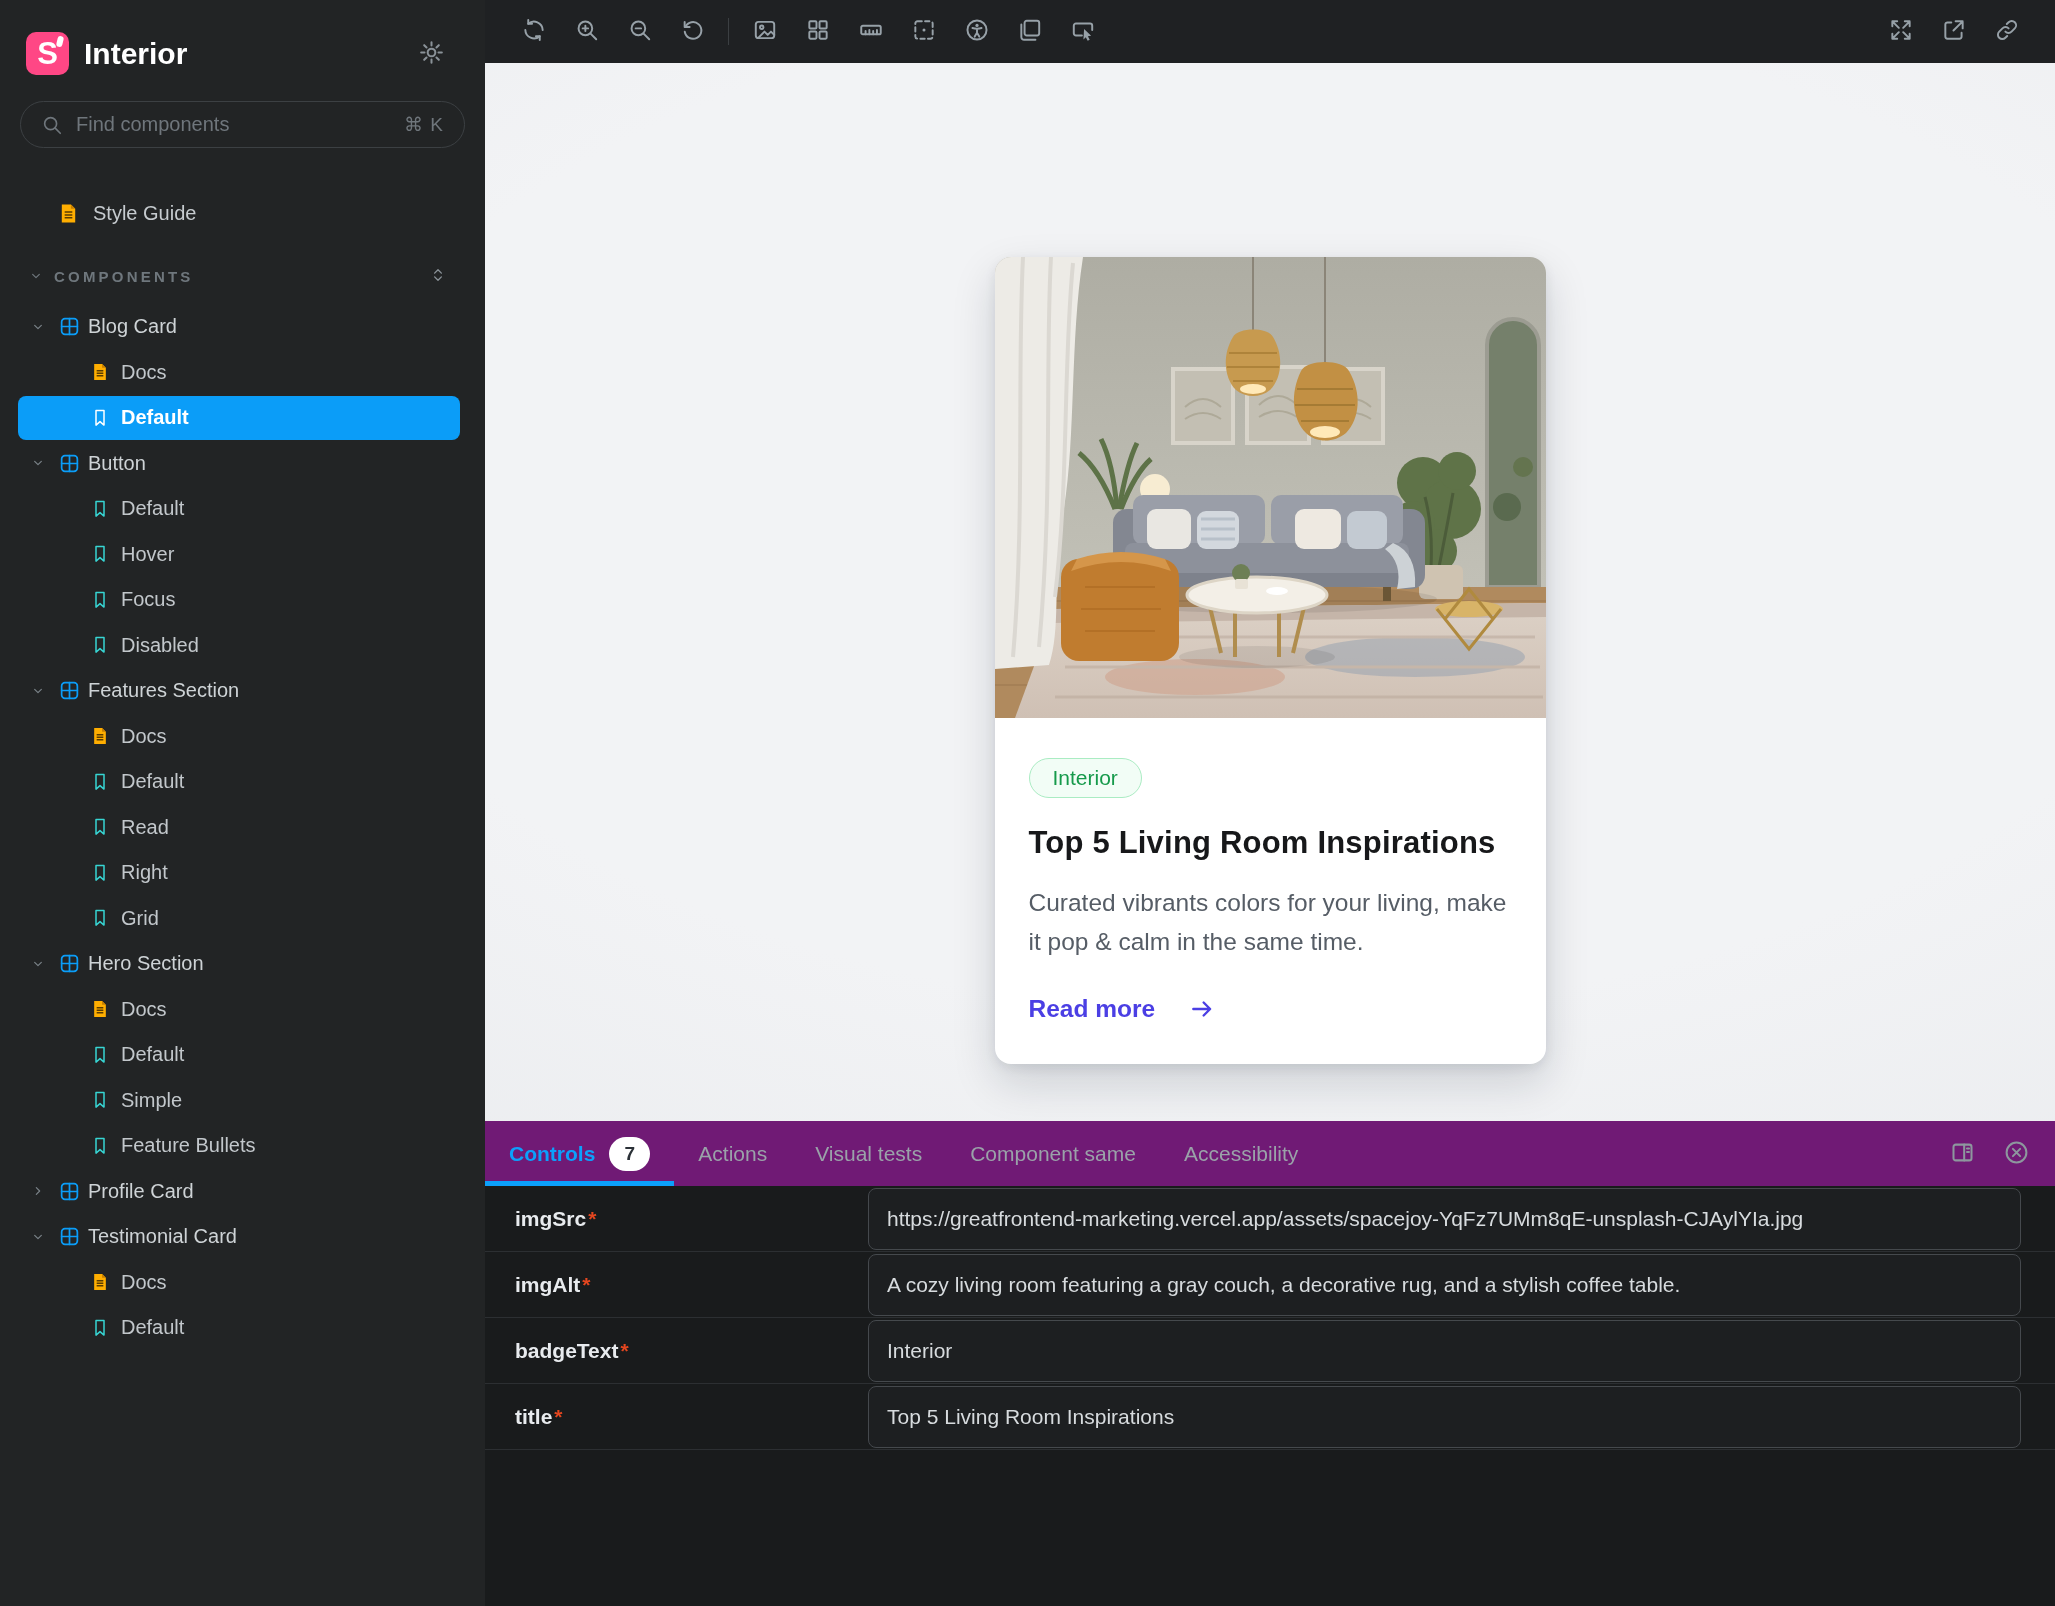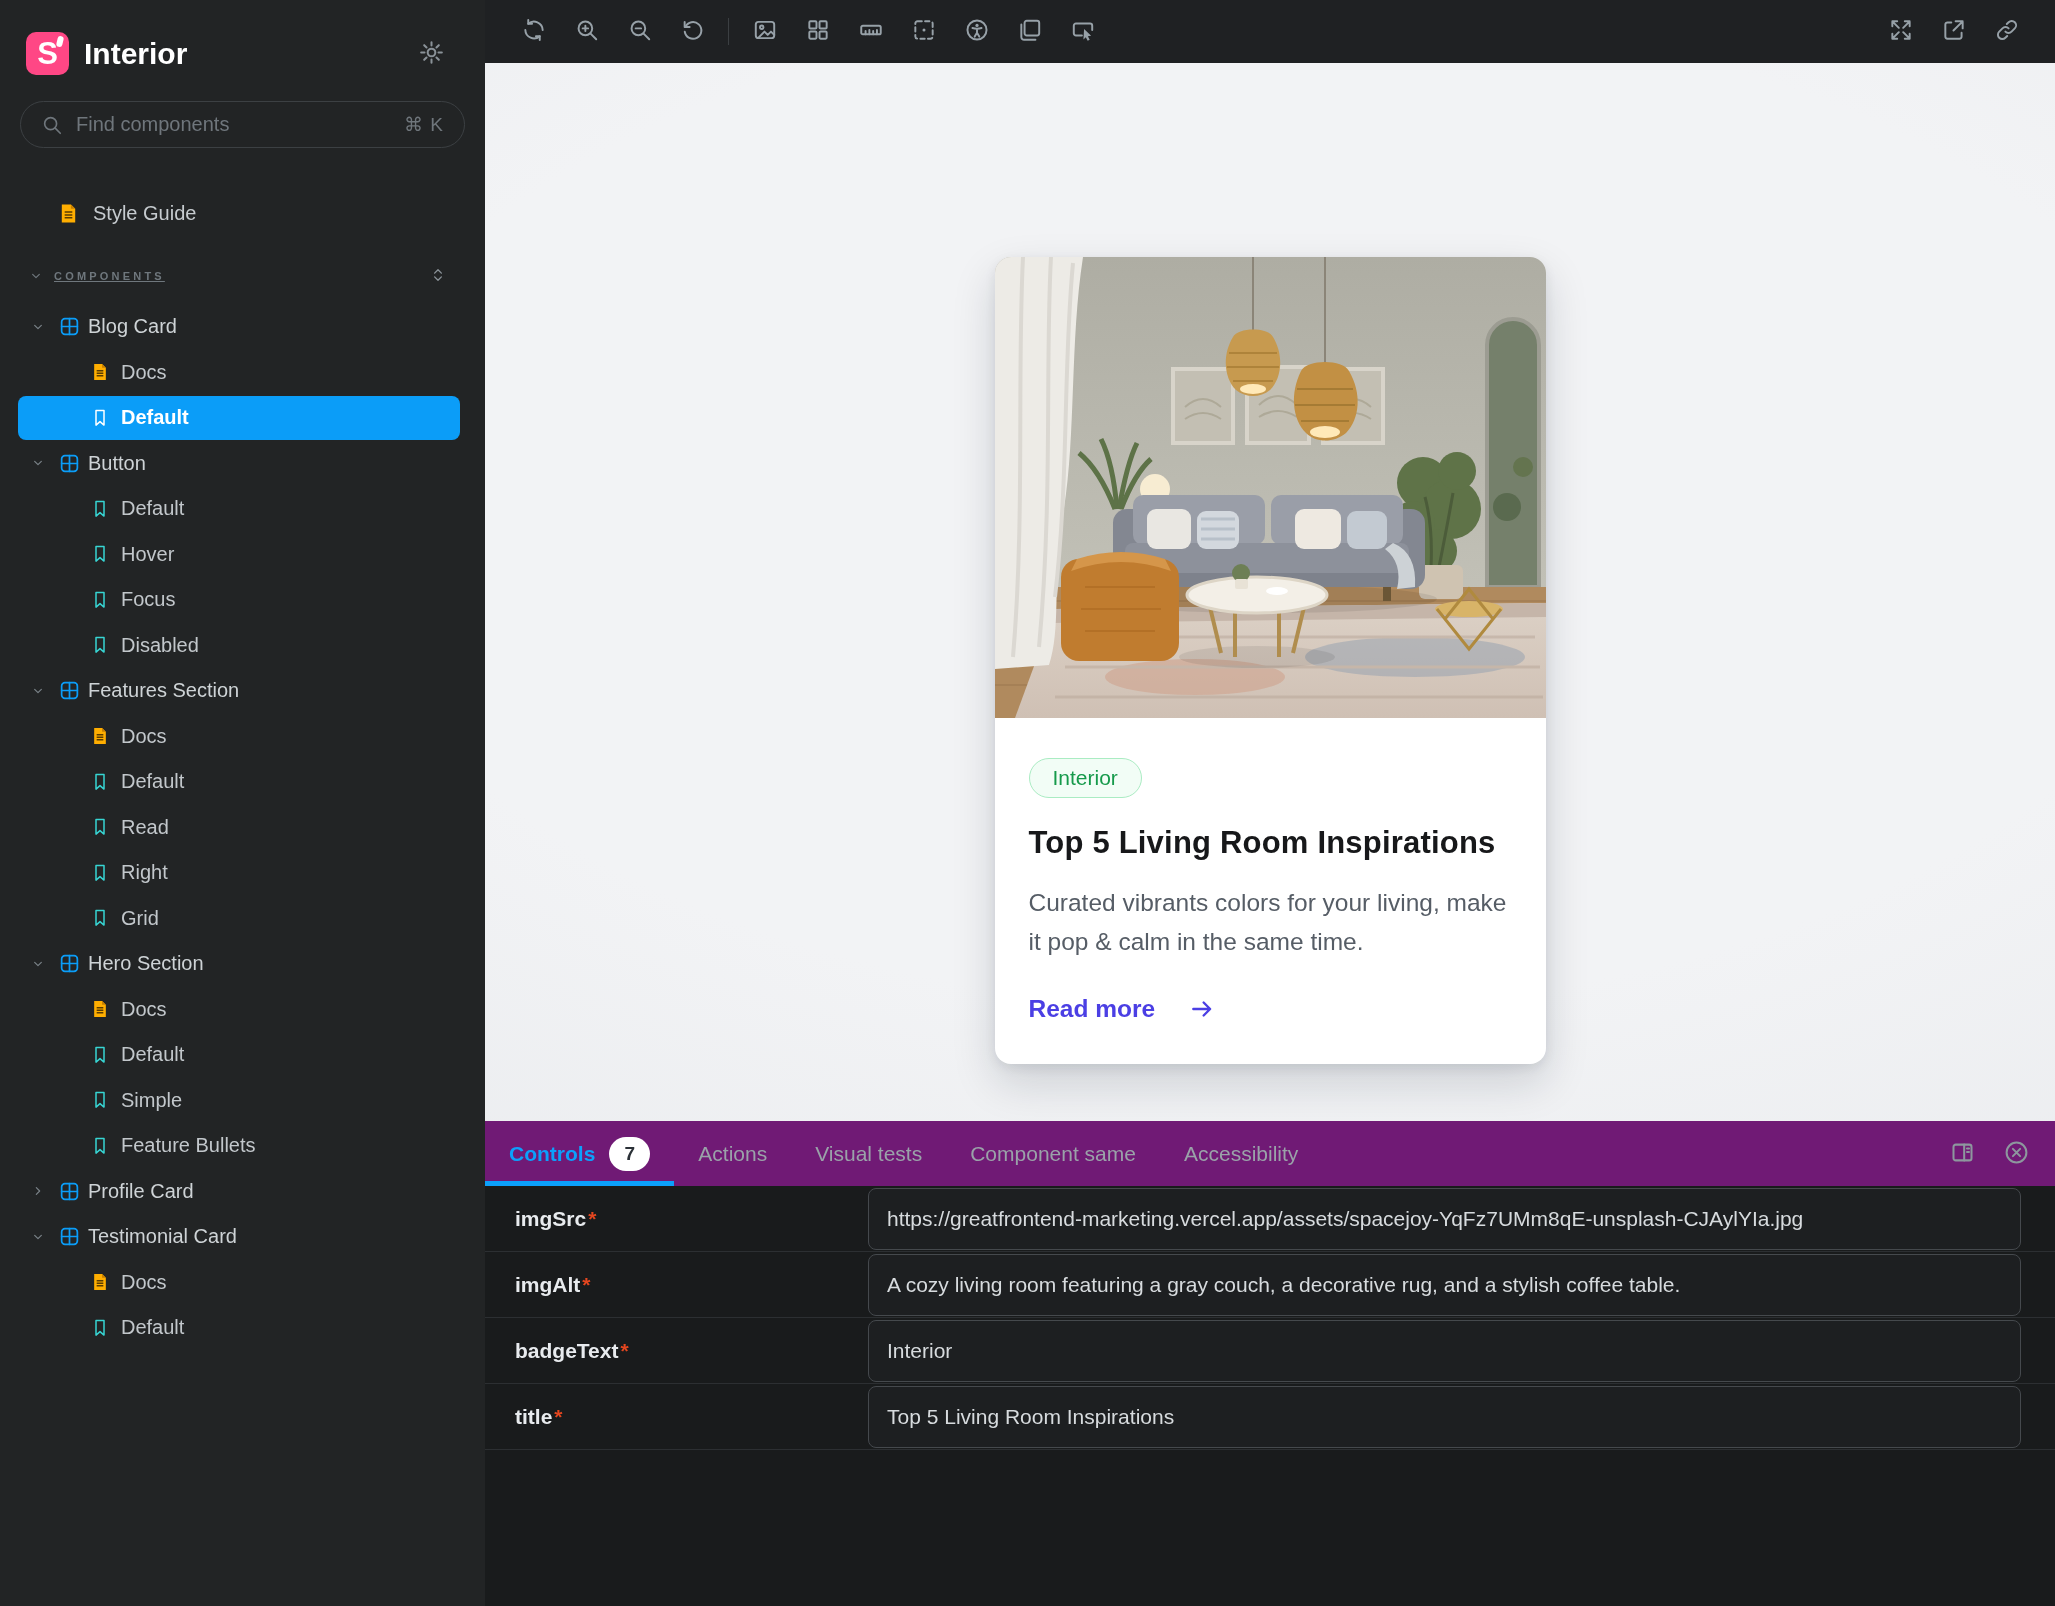--- a/index.html
+++ b/index.html
@@ -23,21 +23,21 @@
   .search svg { width:22px; height:22px; flex:none; }
   .search input { flex:1; background:transparent; border:none; outline:none; color:#c6cbcf; font-size:20px;
     font-family:"Liberation Sans", sans-serif; }
   .search input::placeholder { color:#6f767c; }
   .shortcut { font-size:19px; color:#6f767c; letter-spacing:1px; }
   .sg-row { margin-top:42px; height:46px; display:flex; align-items:center; padding-left:57px; gap:13px;
     font-size:20px; color:#c6cbcf; cursor:pointer; }
   .sg-row svg { width:23px; height:23px; }
   .section-head { margin-top:20px; height:40px; display:flex; align-items:center; padding:0 38px 0 28px; color:#6f777d; }
   .section-head .chev svg { width:16px; height:16px; }
-  .section-label { font-size:11px; font-weight:700; letter-spacing:3.2px; margin-left:10px;text-decoration:underline; }
+  .section-label { font-size:15px; font-weight:700; letter-spacing:3.2px; margin-left:10px; }
   .section-head .expand { margin-left:auto; }
   .section-head .expand svg { width:18px; height:18px; }
   .tree { margin-top:8px; }
   .trow { height:45.5px; display:flex; align-items:center; font-size:20px; position:relative; cursor:pointer; color:#c2c7cb; }
   .trow .lbl { position:relative; z-index:1; }
   .trow.component { padding-left:30px; }
   .trow.component .chev { width:16px; display:flex; color:#7a8288; margin-right:12px; }
   .trow.component .chev svg { width:16px; height:16px; }
   .trow.component .cicon { color:#0b9df8; margin-right:7px; display:flex; }
   .trow.component .cicon svg { width:23px; height:23px; }

